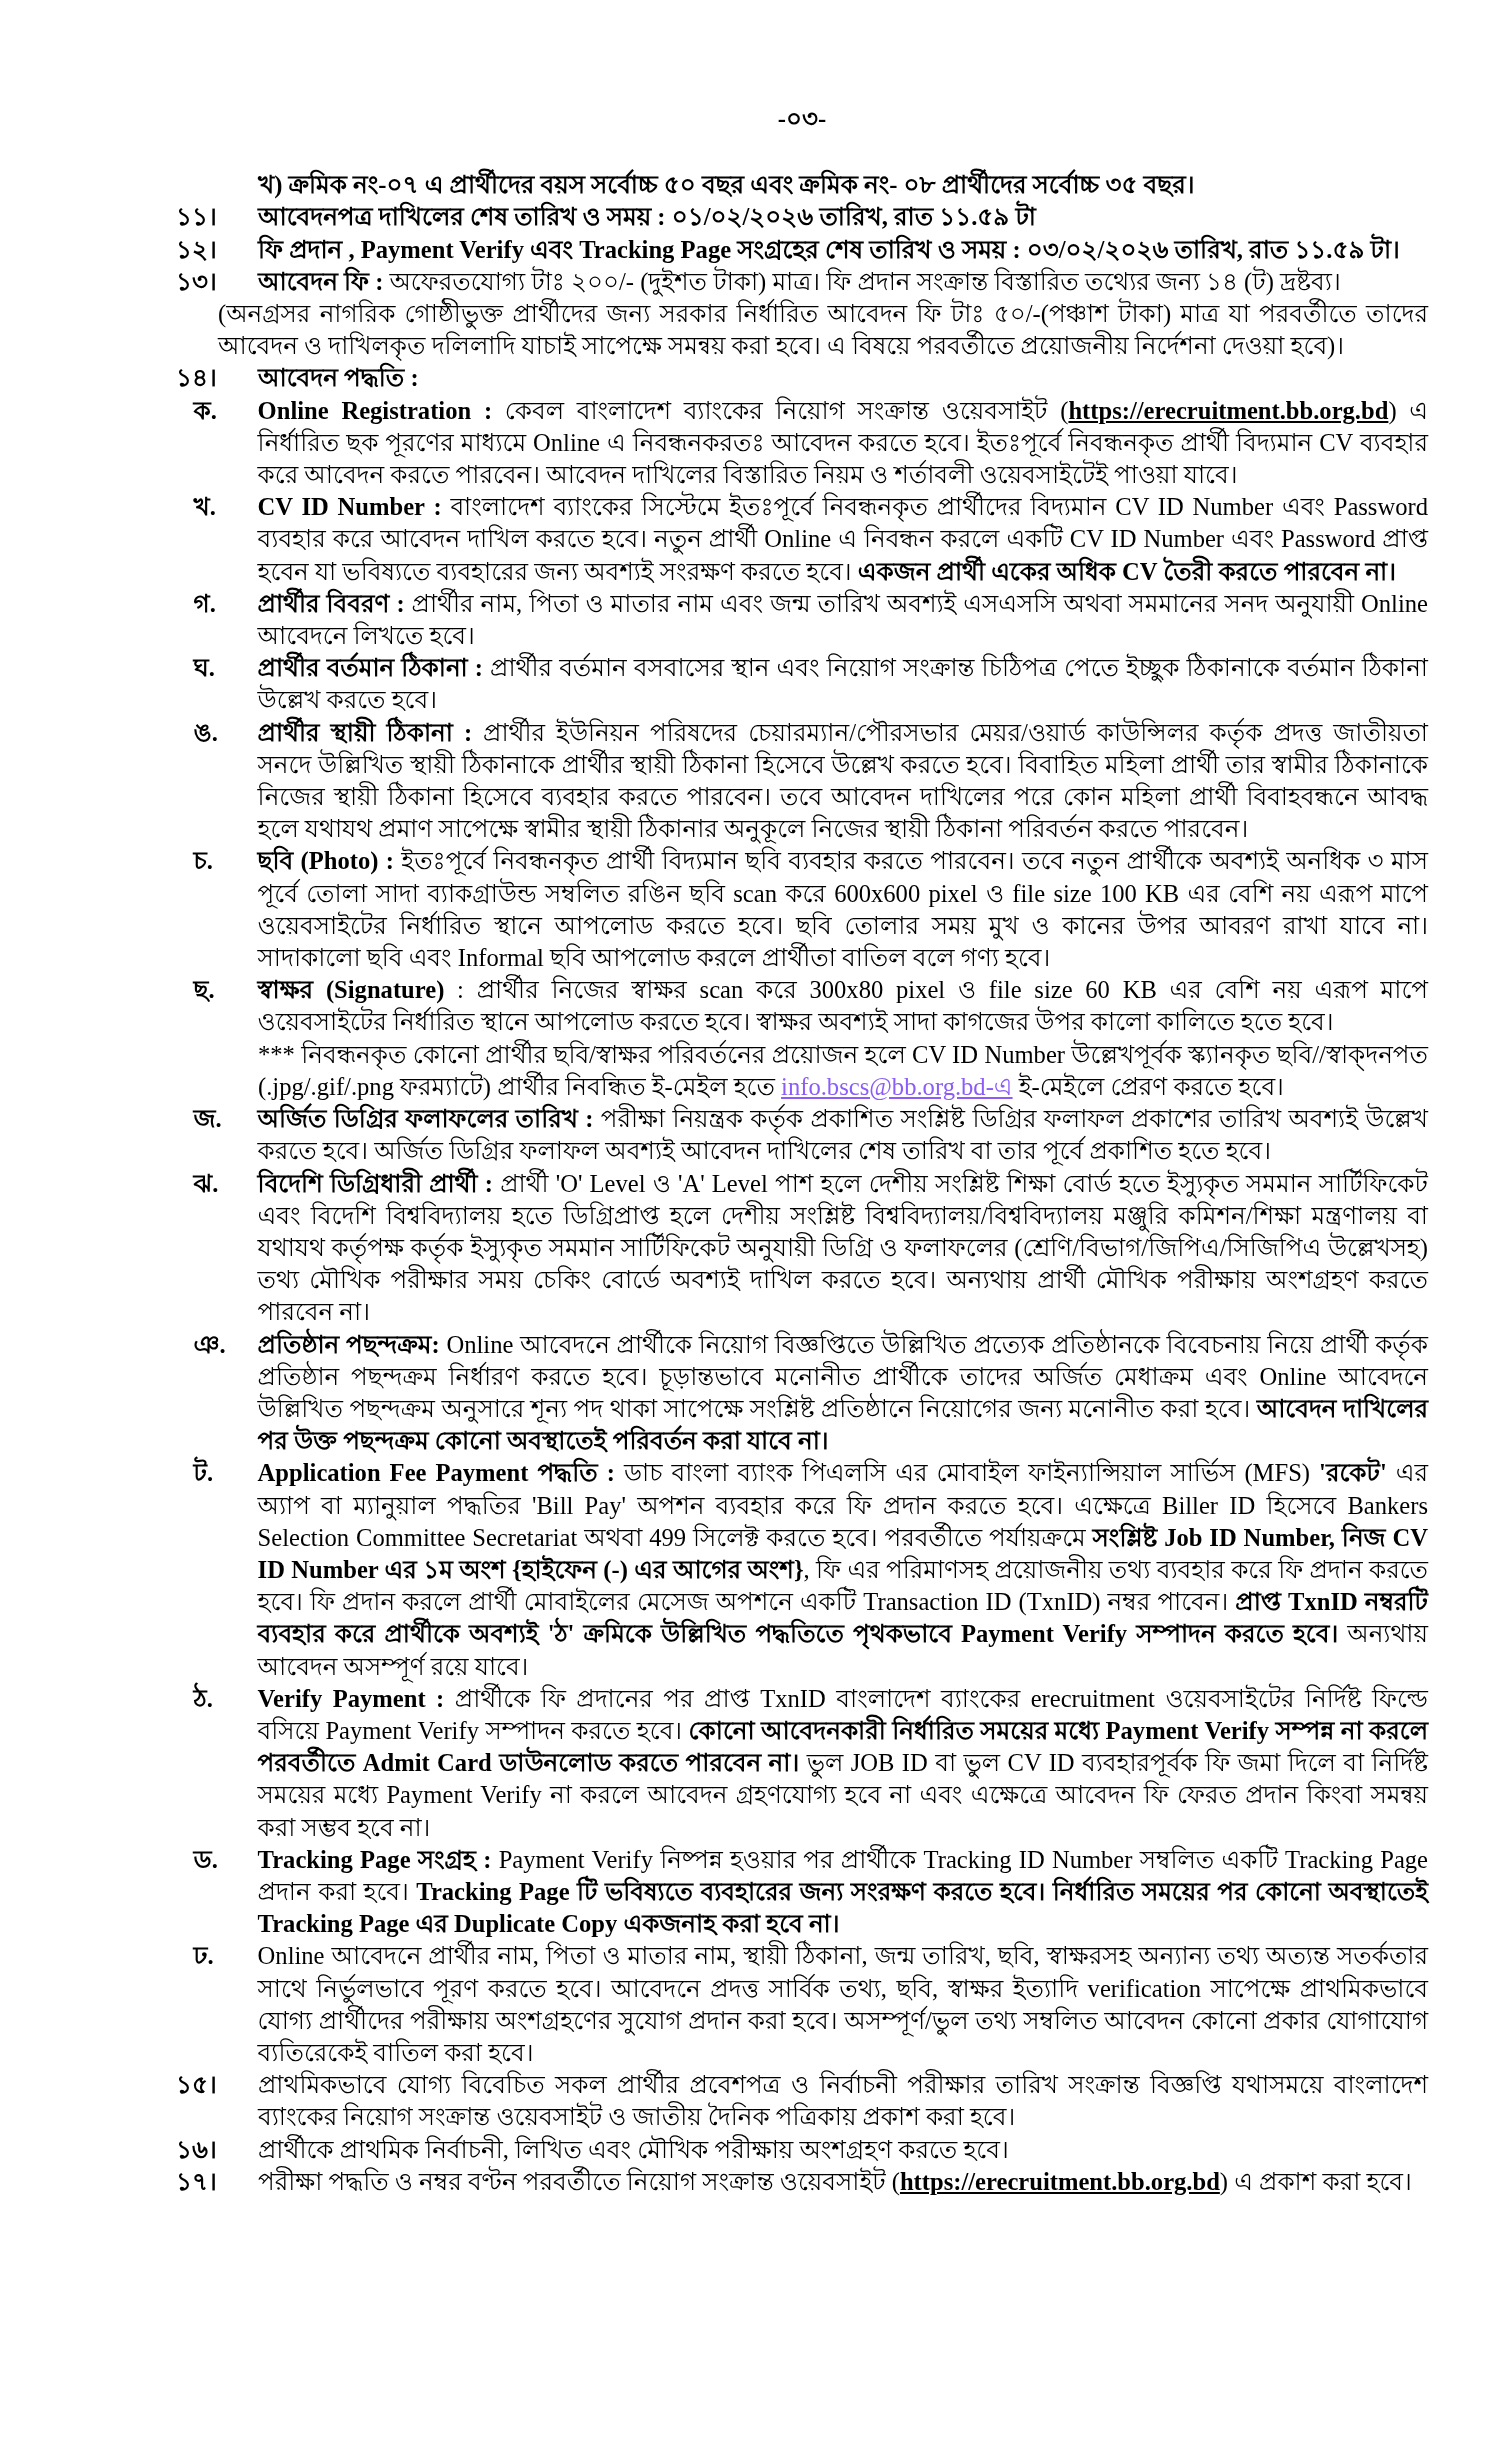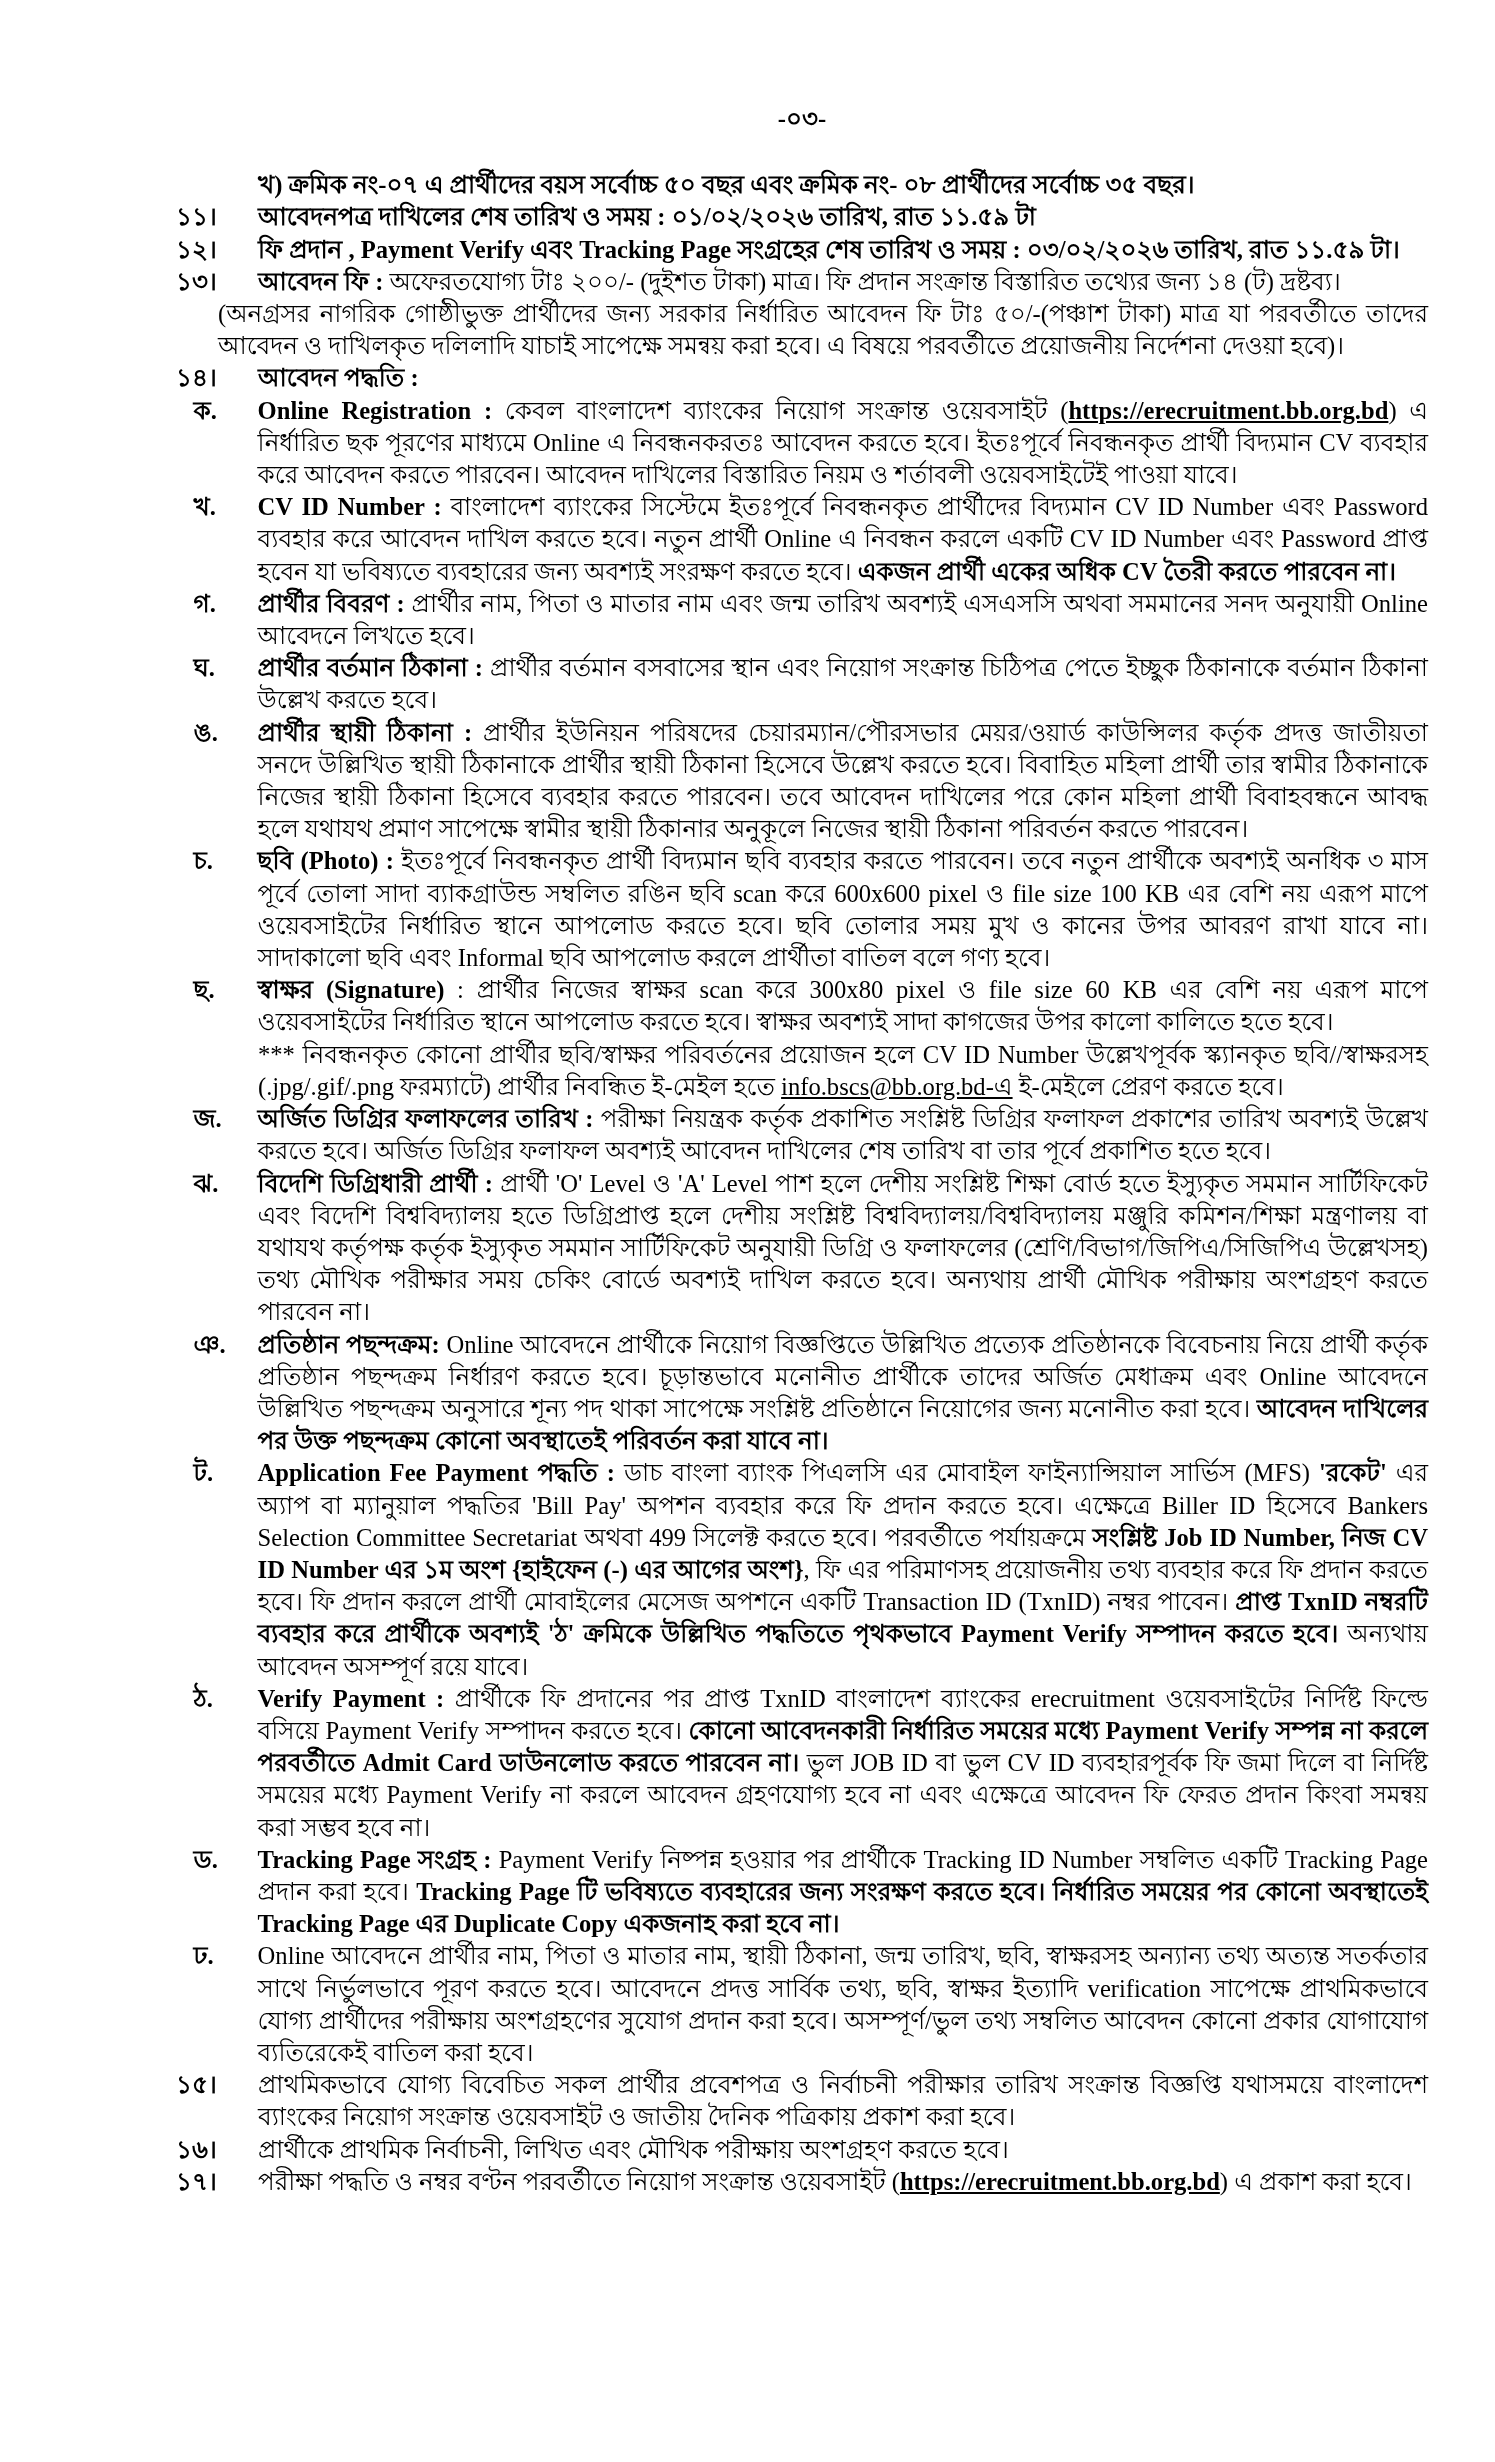--- a/index.html
+++ b/index.html
@@ -14,21 +14,21 @@
   .blocks{width:100%;}
   .block{display:flex;align-items:flex-start;margin-top:0;}
   .num{flex:0 0 82px;font-weight:bold;}
   .label{flex:0 0 64px;font-weight:bold;}
   .block.sub{padding-left:17.6px;}
   .block.cont{padding-left:42px;}
   .block.subcont{padding-left:82px;}
   .body{flex:1 1 auto;text-align:justify;}
   .b{font-weight:bold;}
   .u{text-decoration:underline;}
-  .lnk{color:#000000;text-decoration:underline;}
+  .lnk{color:#8b5cf6;text-decoration:underline;}
 </style>
 </head>
 <body>
 
 <div class="page">
   <div class="pageno">-০৩-</div>
   <div class="blocks">
       <div class="block main">
         <span class="num"></span>
         <div class="body"><span class="b">খ) ক্রমিক নং-০৭ এ প্রার্থীদের বয়স সর্বোচ্চ ৫০ বছর এবং ক্রমিক নং- ০৮ প্রার্থীদের সর্বোচ্চ ৩৫ বছর।</span></div>
@@ -74,21 +74,21 @@
       </div>
       <div class="block sub">
         <span class="label">চ.</span>
         <div class="body"><span class="b">ছবি (Photo) : </span><span>ইতঃপূর্বে নিবন্ধনকৃত প্রার্থী বিদ্যমান ছবি ব্যবহার করতে পারবেন। তবে নতুন প্রার্থীকে অবশ্যই অনধিক ৩ মাস পূর্বে তোলা সাদা ব্যাকগ্রাউন্ড সম্বলিত রঙিন ছবি scan করে 600x600 pixel ও file size 100 KB এর বেশি নয় এরূপ মাপে ওয়েবসাইটের নির্ধারিত স্থানে আপলোড করতে হবে। ছবি তোলার সময় মুখ ও কানের উপর আবরণ রাখা যাবে না। সাদাকালো ছবি এবং Informal ছবি আপলোড করলে প্রার্থীতা বাতিল বলে গণ্য হবে।</span></div>
       </div>
       <div class="block sub">
         <span class="label">ছ.</span>
         <div class="body"><span class="b">স্বাক্ষর (Signature)</span><span> : প্রার্থীর নিজের স্বাক্ষর scan করে 300x80 pixel ও file size 60 KB এর বেশি নয় এরূপ মাপে ওয়েবসাইটের নির্ধারিত স্থানে আপলোড করতে হবে। স্বাক্ষর অবশ্যই সাদা কাগজের উপর কালো কালিতে হতে হবে।</span></div>
       </div>
       <div class="block subcont">
-        <div class="body"><span>*** নিবন্ধনকৃত কোনো প্রার্থীর ছবি/স্বাক্ষর পরিবর্তনের প্রয়োজন হলে CV ID Number উল্লেখপূর্বক স্ক্যানকৃত ছবি//স্বাক্ষরসহ (.jpg/.gif/.png ফরম্যাটে) প্রার্থীর নিবন্ধিত ই-মেইল হতে </span><span class="lnk">info.bscs@bb.org.bd-এ</span><span> ই-মেইলে প্রেরণ করতে হবে।</span></div>
+        <div class="body"><span>*** নিবন্ধনকৃত কোনো প্রার্থীর ছবি/স্বাক্ষর পরিবর্তনের প্রয়োজন হলে CV ID Number উল্লেখপূর্বক স্ক্যানকৃত ছবি//স্বাক্দনপত (.jpg/.gif/.png ফরম্যাটে) প্রার্থীর নিবন্ধিত ই-মেইল হতে </span><span class="lnk">info.bscs@bb.org.bd-এ</span><span> ই-মেইলে প্রেরণ করতে হবে।</span></div>
       </div>
       <div class="block sub">
         <span class="label">জ.</span>
         <div class="body"><span class="b">অর্জিত ডিগ্রির ফলাফলের তারিখ : </span><span>পরীক্ষা নিয়ন্ত্রক কর্তৃক প্রকাশিত সংশ্লিষ্ট ডিগ্রির ফলাফল প্রকাশের তারিখ অবশ্যই উল্লেখ করতে হবে। অর্জিত ডিগ্রির ফলাফল অবশ্যই আবেদন দাখিলের শেষ তারিখ বা তার পূর্বে প্রকাশিত হতে হবে।</span></div>
       </div>
       <div class="block sub">
         <span class="label">ঝ.</span>
         <div class="body"><span class="b">বিদেশি ডিগ্রিধারী প্রার্থী : </span><span>প্রার্থী 'O' Level ও 'A' Level পাশ হলে দেশীয় সংশ্লিষ্ট শিক্ষা বোর্ড হতে ইস্যুকৃত সমমান সার্টিফিকেট এবং বিদেশি বিশ্ববিদ্যালয় হতে ডিগ্রিপ্রাপ্ত হলে দেশীয় সংশ্লিষ্ট বিশ্ববিদ্যালয়/বিশ্ববিদ্যালয় মঞ্জুরি কমিশন/শিক্ষা মন্ত্রণালয় বা যথাযথ কর্তৃপক্ষ কর্তৃক ইস্যুকৃত সমমান সার্টিফিকেট অনুযায়ী ডিগ্রি ও ফলাফলের (শ্রেণি/বিভাগ/জিপিএ/সিজিপিএ উল্লেখসহ) তথ্য মৌখিক পরীক্ষার সময় চেকিং বোর্ডে অবশ্যই দাখিল করতে হবে। অন্যথায় প্রার্থী মৌখিক পরীক্ষায় অংশগ্রহণ করতে পারবেন না।</span></div>
       </div>
       <div class="block sub">

